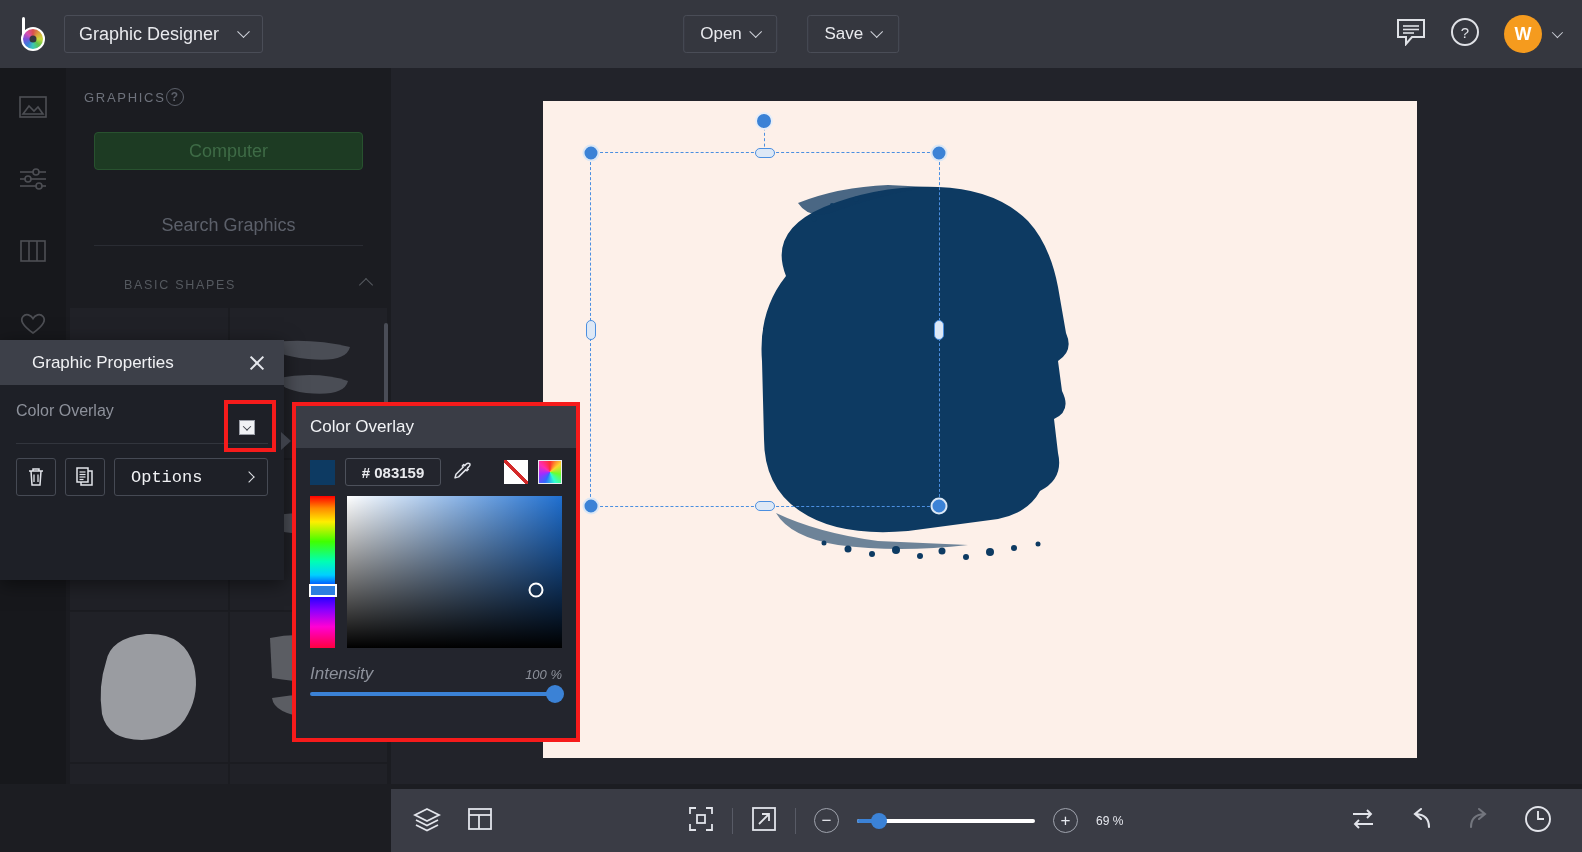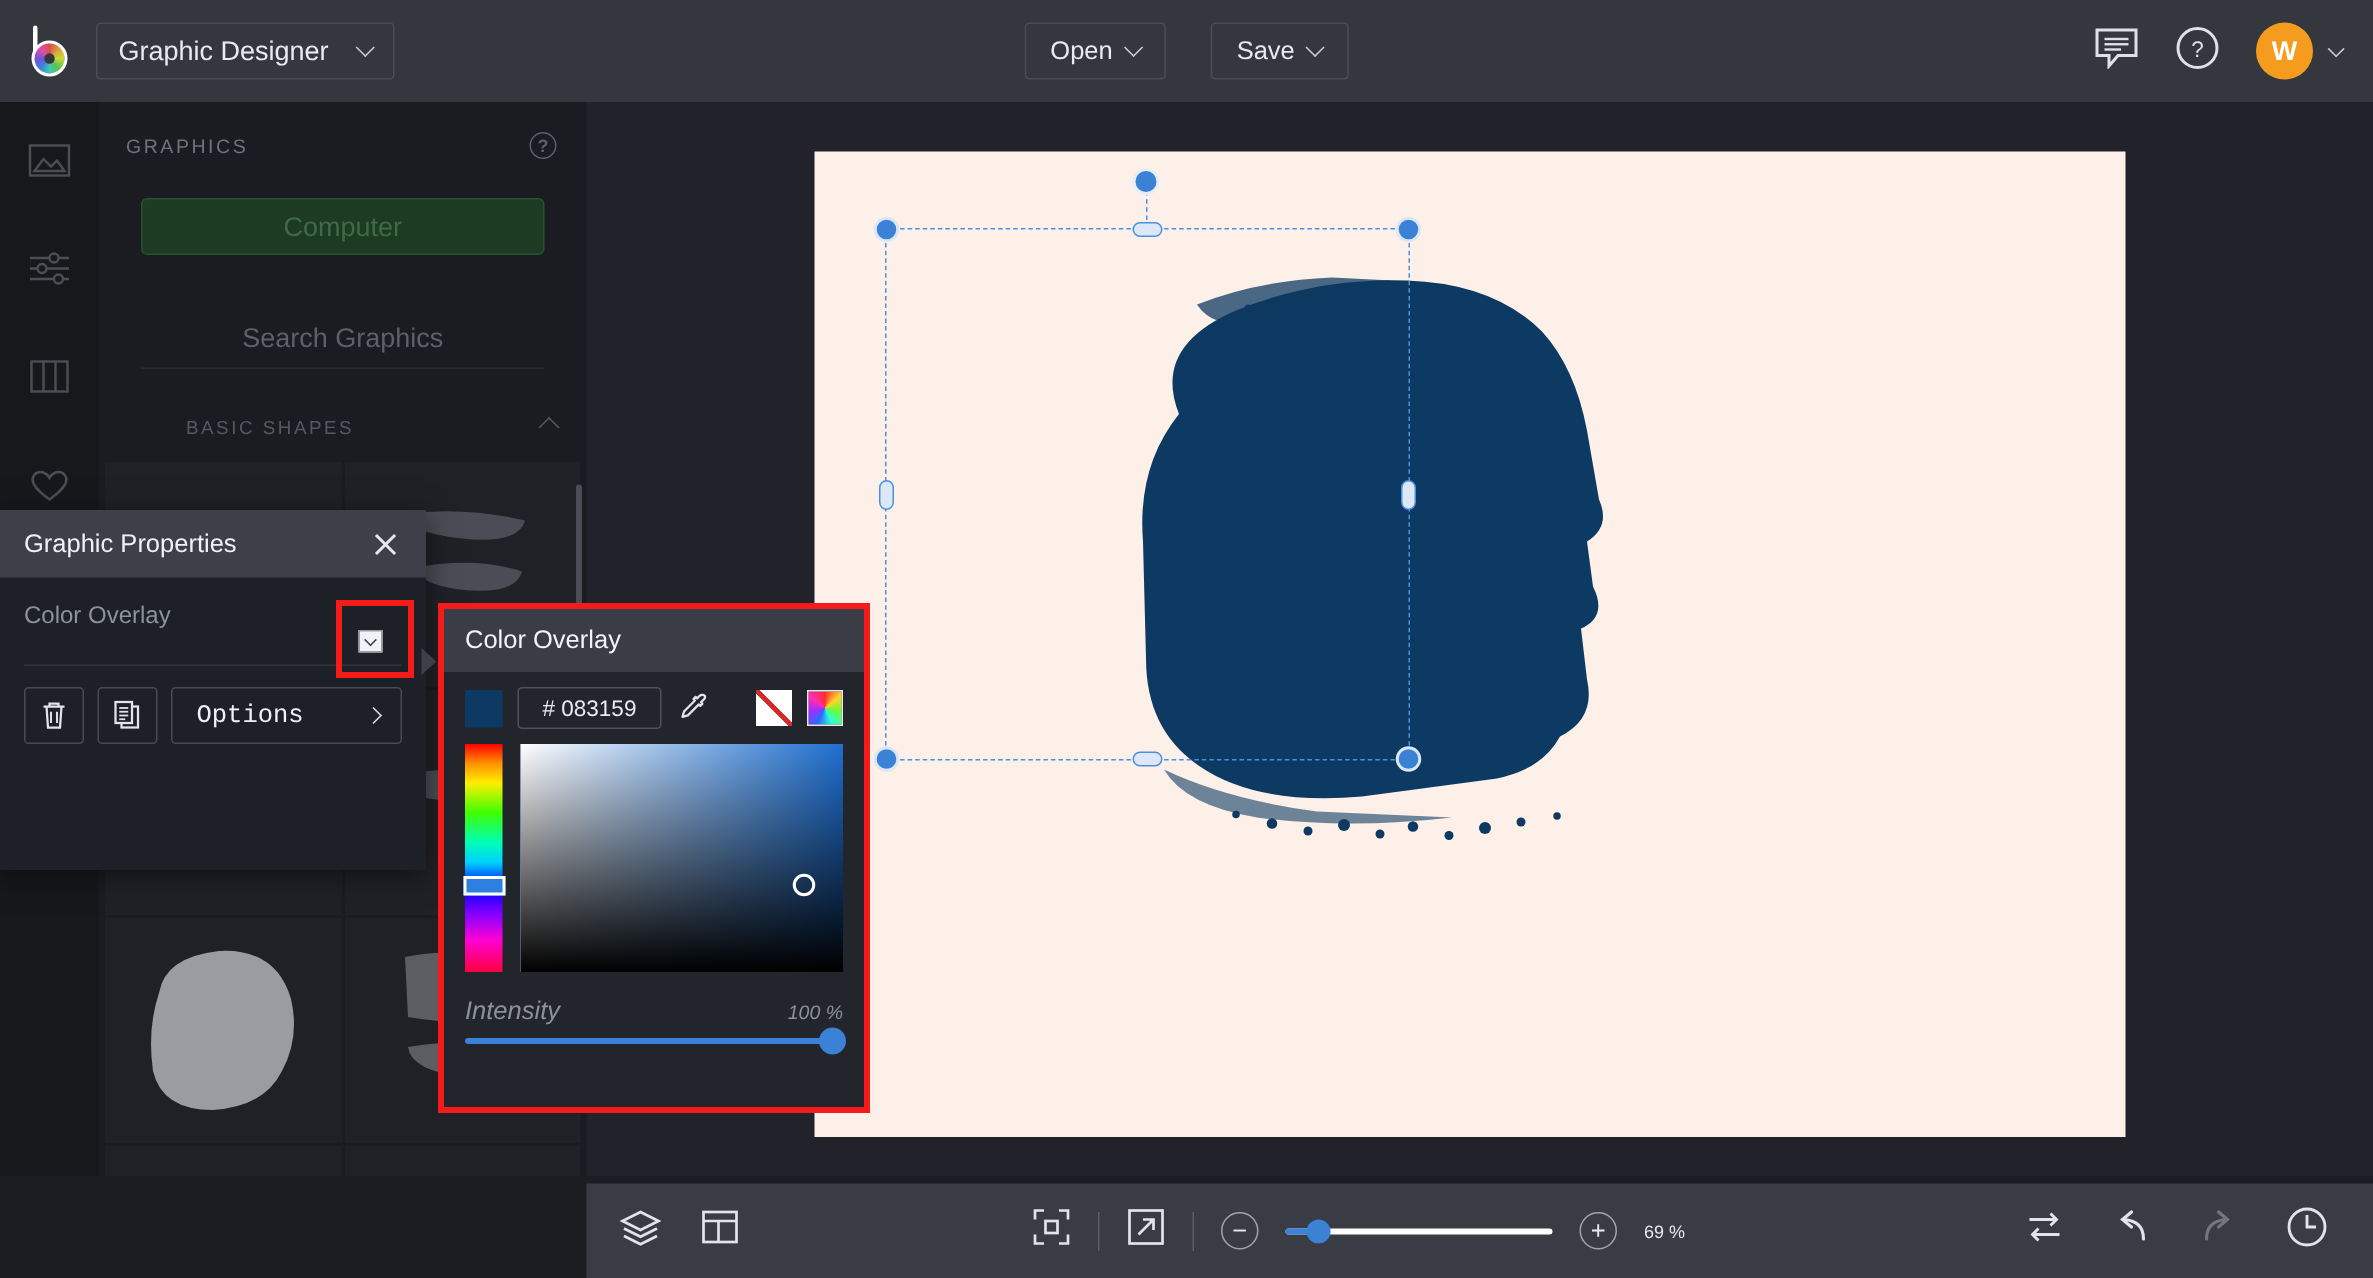--- a/index.html
+++ b/index.html
@@ -72,21 +72,21 @@
     padding-top: 22px; gap: 38px;
   }
   .rail-icon { width: 34px; height: 34px; opacity: .30; cursor: pointer; }
 
   
   .gpanel {
     position: absolute; left: 66px; top: 68px; width: 325px; height: 716px;
     background: #1b1c21; overflow: hidden;
   }
   .gp-head {
-    height: 58px; display: flex; align-items: center; justify-content: space-between;
+    height: 58px; display: flex; align-items: center; 
     padding: 0 20px 0 18px;
   }
   .gp-title { color: #6e727c; font-size: 13px; letter-spacing: 1.7px; }
   .helpdot {
     width: 18px; height: 18px; border-radius: 50%; border: 1.6px solid #5c606a;
     color: #5c606a; font-size: 12px; font-weight: bold;
     display: flex; align-items: center; justify-content: center; cursor: pointer;
   }
   .computer-btn {
     margin: 6px 28px 0 28px; height: 38px; border-radius: 4px;
@@ -178,21 +178,21 @@
   }
   .zoomtext { color: #e6e8ee; font-size: 12px; min-width: 58px; }
 
   
   .gprops {
     position: absolute; left: 0; top: 340px; width: 284px; height: 240px;
     background: #1e2027; box-shadow: 0 4px 18px rgba(0,0,0,.5); z-index: 30;
   }
   .gprops-head {
     height: 45px; background: #3d4049; display: flex; align-items: center;
-    justify-content: space-between; padding: 0 18px 0 16px;
+    justify-content: space-between; padding: 0 18px 0 32px;
   }
   .gprops-title { color: #f0f1f4; font-size: 17px; }
   .xclose { position: relative; width: 18px; height: 18px; cursor: pointer; }
   .xclose::before, .xclose::after {
     content: ""; position: absolute; left: 0; top: 8px; width: 18px; height: 2px; background: #e7e9ee;
   }
   .xclose::before { transform: rotate(45deg); }
   .xclose::after  { transform: rotate(-45deg); }
   .prow {
     height: 52px; display: flex; align-items: center; justify-content: space-between;
@@ -238,21 +238,21 @@
     height: 42px; background: #3a3d46; display: flex; align-items: center; padding-left: 14px;
   }
   .cop-title { color: #f2f3f6; font-size: 17px; }
   .cop-row1 {
     height: 48px; display: flex; align-items: center; padding: 0 14px; gap: 10px;
   }
   .mini-sw { width: 25px; height: 25px; }
   .hexbox {
     width: 96px; height: 28px; border: 1px solid #4d515b; border-radius: 3px;
     color: #e9eaee; font-size: 15px;
-    display: flex; align-items: center; justify-content: center; cursor: text;
+    display: flex; align-items: center; justify-content: center; cursor: text; font-weight: bold;
   }
   .icon-btn { cursor: pointer; display: flex; align-items: center; }
   .sw-sm { width: 24px; height: 24px; cursor: pointer; }
   .sw-sm.none {
     background: linear-gradient(to top right, #fff 45%, #d42a2a 45%, #d42a2a 55%, #fff 55%);
   }
   .sw-sm.wheel {
     background: conic-gradient(#ff2d2d, #ffd42d, #6bff2d, #2dffd4, #2d6bff, #a12dff, #ff2db0, #ff2d2d);
     border: 1.5px solid #e9eaee;
   }

